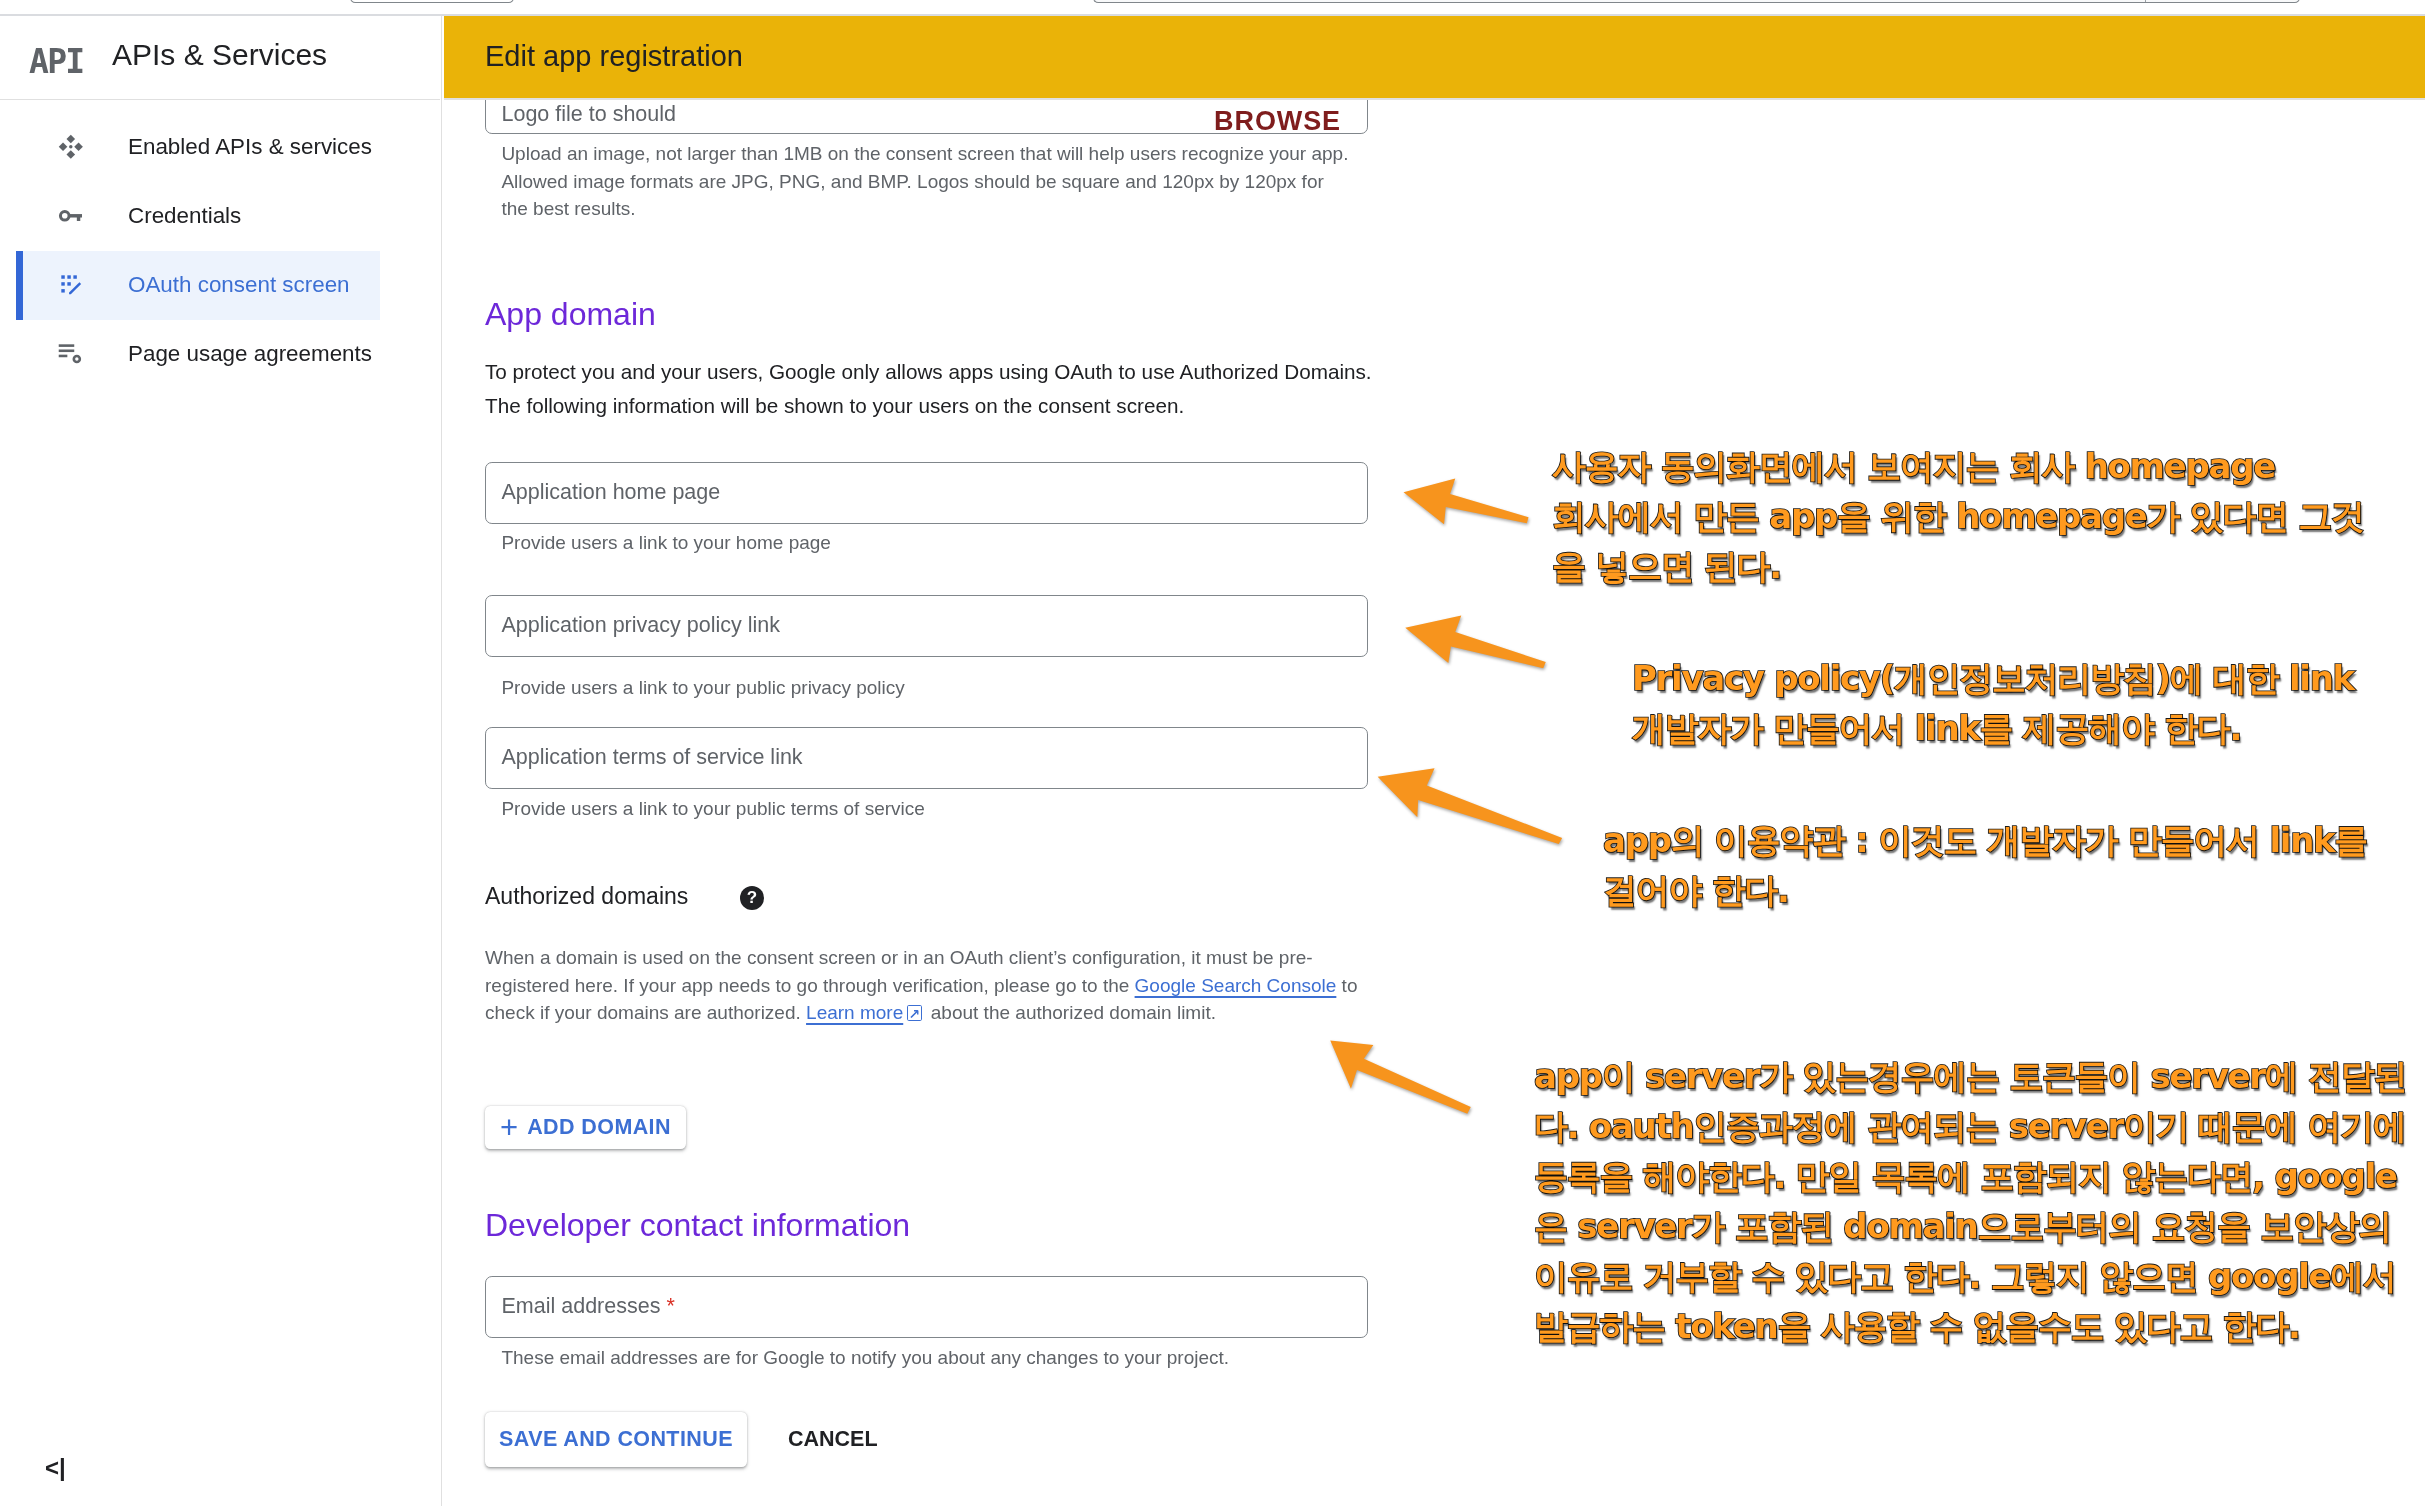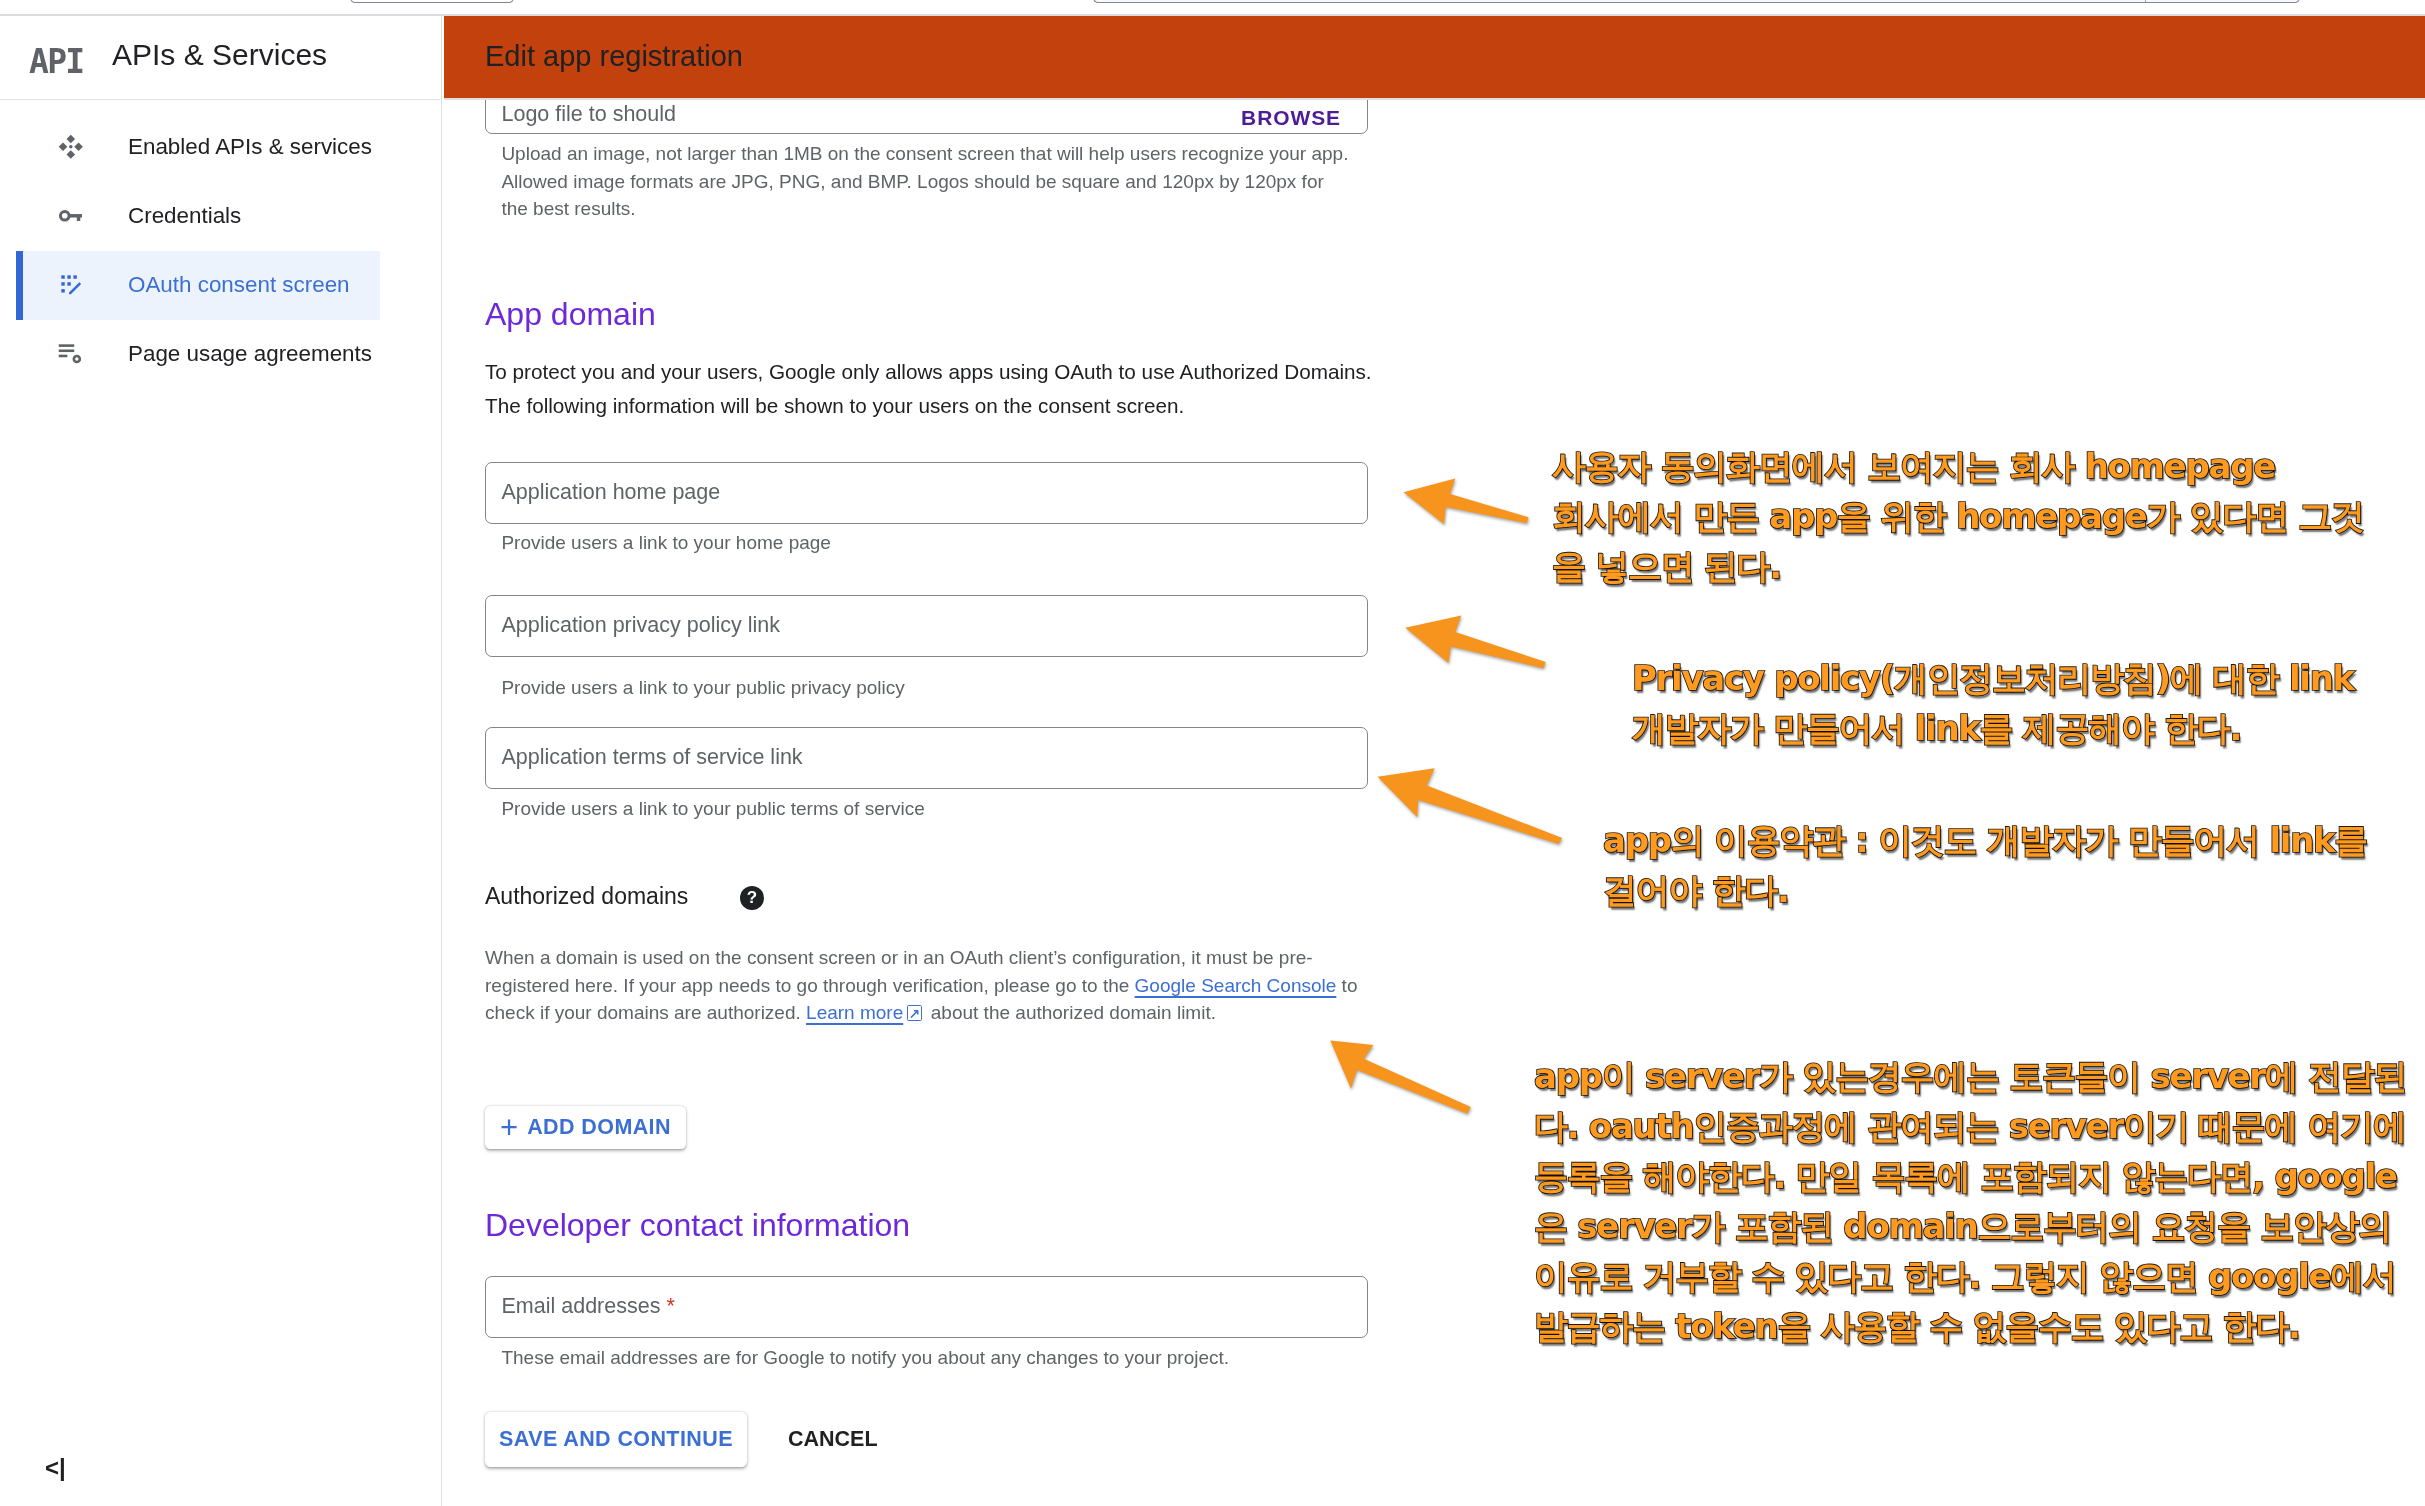--- a/index.html
+++ b/index.html
@@ -21,32 +21,32 @@
   .nav-item { position: relative; height: 69px; display: flex; align-items: center; cursor: pointer; }
   .nav-item .ico { position: absolute; left: 41px; top: 20.7px; width: 27.6px; height: 27.6px; color: #5f6368; }
   .nav-item .lbl { position: absolute; left: 112px; font-size: 22.4px; color: #202124; }
   .nav-item.active { background: #e8f0fe; background: #edf3fd; padding-left: 36px; }
   .nav-item.active::before { content: ""; position: absolute; left: 0; top: 0; width: 6.9px; height: 69px; background: #3367d6; }
   .nav-item.active .lbl { color: #3c6fd3; }
   .nav-item.active .ico { color: #3367d6; }
   .collapse { position: absolute; left: 45px; top: 1438px; font-size: 24px; color: #202124; font-weight: bold; cursor: pointer; }
 
   
-  .main-header { position: absolute; left: 444px; top: 15.5px; width: 1982px; height: 84px; border-bottom: 2.6px solid #e0e0e0; background: #c2410c; z-index: 3; }
+  .main-header { position: absolute; left: 444px; top: 15.5px; width: 1982px; height: 84px; border-bottom: 2.6px solid #e0e0e0; background: #eab308; z-index: 3; }
   .page-title { position: absolute; left: 41px; top: 24px; font-size: 29px; color: #202124; }
 
   .main { position: absolute; left: 444px; top: 99px; width: 1982px; height: 1408px; overflow: hidden; }
   .content { position: absolute; left: 41px; top: 0; width: 883px; }
 
   .field { position: absolute; left: 0; width: 883px; height: 62px; border: 1.7px solid #80868b; border-radius: 6.9px; background: #fff; }
   .field .ph { position: absolute; left: 15.5px; top: 17px; font-size: 21.5px; color: #5f6368; }
   .field .req { color: #d93025; }
   .helper { position: absolute; left: 16.4px; font-size: 19px; color: #5f6368; line-height: 27.6px; }
   .logo-field { top: -43px; }
-  .browse { position: absolute; right: 26px; top: 49px; font-size: 21px; color: #4c1d95; font-weight: bold; letter-spacing: 0.9px; cursor: pointer; }
+  .browse { position: absolute; right: 26px; top: 49px; font-size: 27px; color: #7f1d1d; font-weight: bold; letter-spacing: 0.9px; cursor: pointer; }
 
   .h2 { position: absolute; left: 0; font-size: 32px; color: #6d28d9; }
   .para { position: absolute; left: 0; font-size: 20.7px; line-height: 34px; color: #202124; width: 888px; }
   .h3 { position: absolute; left: 0; font-size: 23px; color: #202124; }
   .help-icon { position: absolute; width: 24px; height: 24px; border-radius: 50%; background: #202124; color: #fff; font-size: 17px; font-weight: bold; text-align: center; line-height: 24px; cursor: pointer; }
   .para2 { position: absolute; left: 0; top: 845px; width: 888px; font-size: 19px; line-height: 27.6px; color: #5f6368; }
   .para2 a { color: #3c6fd3; text-decoration: underline; text-decoration-thickness: 1.7px; text-underline-offset: 4.3px; cursor: pointer; }
   .ext-icon { display: inline-block; width: 15.5px; height: 15.5px; border: 1.7px solid #3c6fd3; border-radius: 1.7px; position: relative; top: 1.7px; margin: 0 3.4px; }
   .ext-icon::after { content: "↗"; position: absolute; left: 0.9px; top: -5.2px; font-size: 13.8px; color: #3c6fd3; font-weight: bold; }
 

